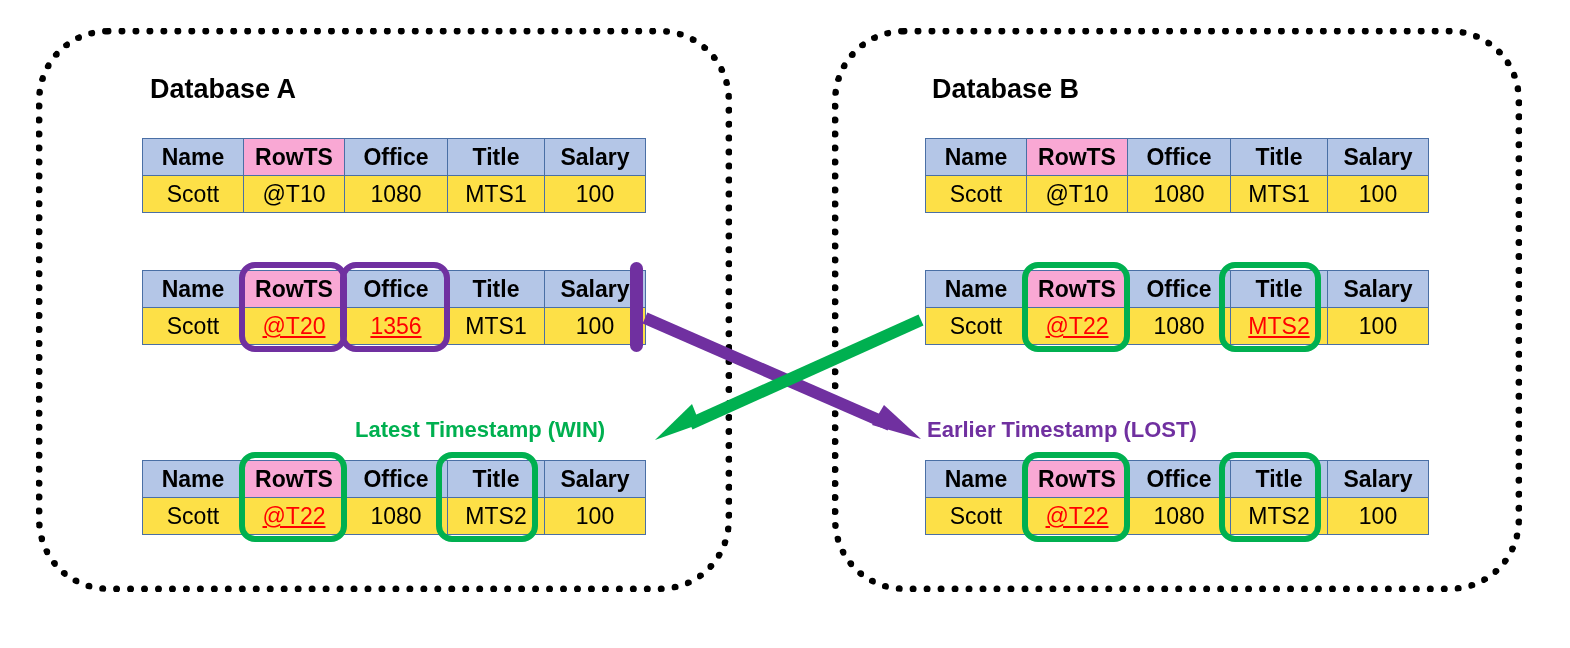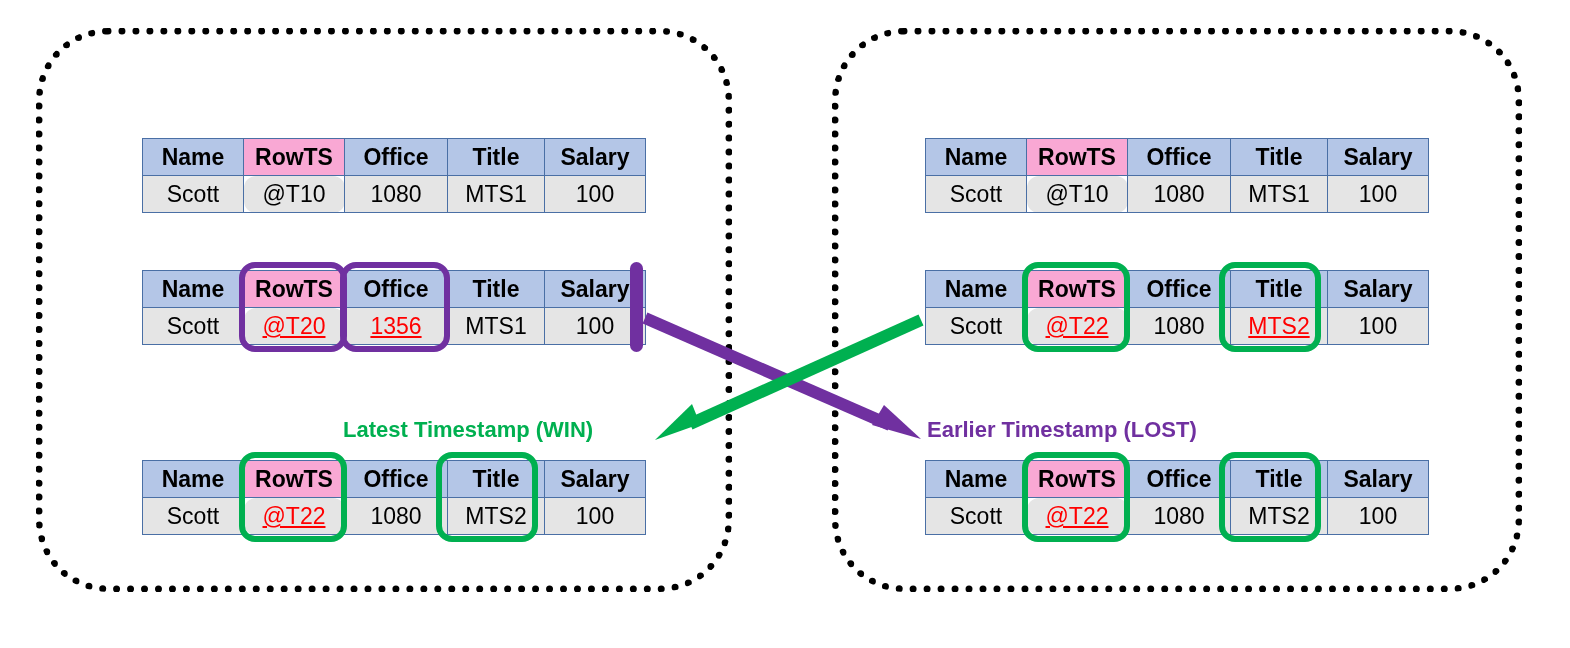--- a/index.html
+++ b/index.html
@@ -55,25 +55,25 @@
     font-size: 23px;
     color: #000000;
     line-height: 36px;
     overflow: visible;
   }
   .rowtable tr.hdr td {
     background: #b4c6e7;
     font-weight: bold;
   }
   .rowtable tr.val td {
-    background: #e5e5e5;
+    background: #fde047;
     font-weight: normal;
   }
   .rowtable tr.hdr td.ts  { background: #f9a8d4; }
-  .rowtable tr.val td.ts  { background: #e5e5e5; border-radius: 12px; }
+  .rowtable tr.val td.ts  { background: #fde047; }
 
   td.red  { color: #ff0000; font-weight: bold; text-decoration: underline; }
 
   
   .c-name   { width: 100px; }
   .c-rowts  { width: 100px; }
   .c-office { width: 102px; }
   .c-title  { width: 96px; }
   .c-salary { width: 100px; }
 
@@ -87,37 +87,38 @@
   .hl.purple { border: 6px solid #7030a0; }
   .hl.green  { border: 6px solid #00b050; }
 
   
   .callout {
     position: absolute;
     font-size: 22px;
     font-weight: bold;
     white-space: nowrap;
   }
-  .callout.green-txt  { color: #00b050; }
+  .callout.green-txt  { color: #00b050; margin-left: 12px; }
   .callout.purple-txt { color: #7030a0; }
 
   
   #arrows {
     position: absolute;
     left: 0; top: 0;
     width: 1570px; height: 648px;
     pointer-events: none;
   }
 </style>
 </head>
 <body>
 
 <div id="stage">
 
   <div class="db-container" id="container-a"></div>
+  <div class="db-title" id="title-a">Database A</div>
 
   <table class="rowtable" id="tbl-a-initial" style="left:142px; top:138px;">
     <tbody>
         <tr class="hdr">
       <td class="c-name">Name</td>
       <td class="c-rowts ts">RowTS</td>
       <td class="c-office">Office</td>
       <td class="c-title">Title</td>
       <td class="c-salary">Salary</td>
     </tr>
@@ -167,20 +168,21 @@
       <td class="c-office">1080</td>
       <td class="c-title">MTS2</td>
       <td class="c-salary">100</td>
     </tr>
   </tbody>
     </table>
   <div class="hl green" style="left:239px; top:452px; width:108px; height:90px;"></div>
   <div class="hl green" style="left:436px; top:452px; width:102px; height:90px;"></div>
 
   <div class="db-container" id="container-b"></div>
+  <div class="db-title" id="title-b">Database B</div>
 
   <table class="rowtable" id="tbl-b-initial" style="left:925px; top:138px;">
     <tbody>
         <tr class="hdr">
       <td class="c-name">Name</td>
       <td class="c-rowts ts">RowTS</td>
       <td class="c-office">Office</td>
       <td class="c-title">Title</td>
       <td class="c-salary">Salary</td>
     </tr>

